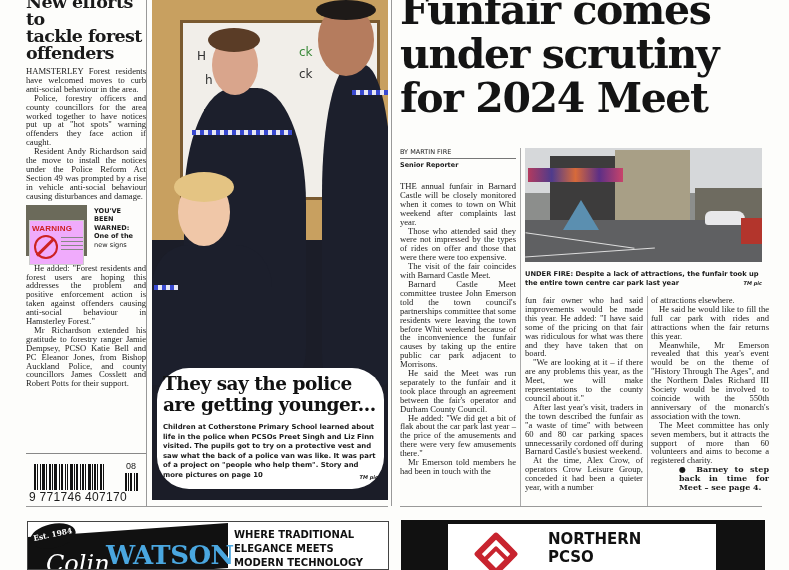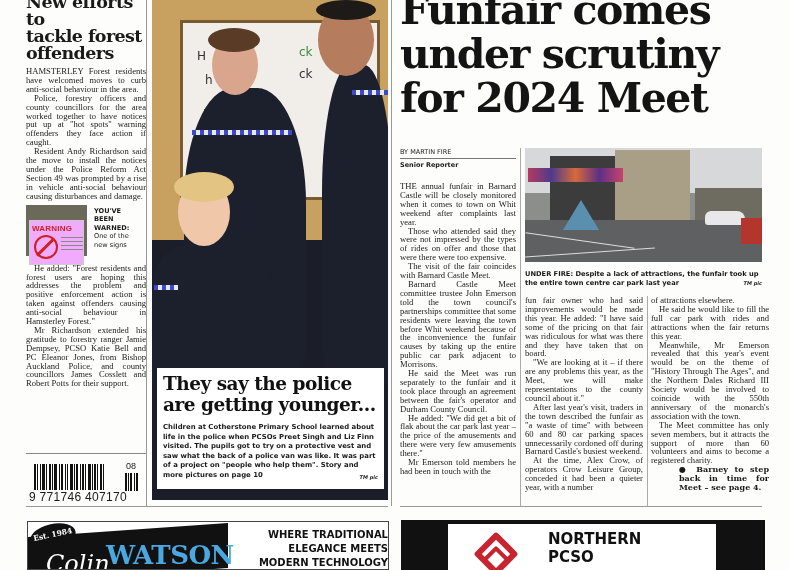--- a/index.html
+++ b/index.html
@@ -32,21 +32,21 @@
   .issue-bars span { display: block; background: #111; height: 100%; }
 
   
   .photo { position: absolute; left: 152px; top: 0; width: 236px; height: 500px; background: #1b1d28; overflow: hidden; }
   .photo .wall { position: absolute; left: 0; top: 0; width: 100%; height: 240px; background: #c8a060; }
   .photo .chart { position: absolute; left: 28px; top: 20px; width: 200px; height: 180px; background: #f1eee9; border: 3px solid #7a5a30; }
   .photo .chart i { position: absolute; font-style: normal; font-family: "DejaVu Sans", sans-serif; color: #333; font-size: 12px; }
   .photo .person { position: absolute; border-radius: 40% 40% 10% 10%; background: #1c1f2c; }
   .photo .head { position: absolute; border-radius: 50%; }
   .photo .check { position: absolute; height: 5px; background: repeating-linear-gradient(90deg, #3a4ad0 0 4px, #e8e8f4 4px 8px); }
-  .caption-box { position: absolute; left: 157px; top: 368px; width: 227px; height: 121px; background: #fff; padding: 5px 6px; }
+  .caption-box { position: absolute; left: 157px; top: 368px; width: 227px; height: 121px; background: #fff; padding: 5px 6px; border-radius: 32px; }
   .caption-headline { font-family: "DejaVu Serif", serif; font-size: 18.5px; line-height: 21px; letter-spacing: -0.5px; color: #111; }
   .caption-body { font-family: "DejaVu Sans", sans-serif; font-weight: bold; font-size: 6.9px; line-height: 9.5px; margin-top: 8px; }
   .credit { font-family: "DejaVu Sans", sans-serif; font-style: italic; font-weight: bold; font-size: 5px; float: right; margin-top: 2px; }
   .photo-rule { position: absolute; left: 391px; top: 0; width: 1px; height: 506px; background: #999; }
 
   
   .main-headline { position: absolute; left: 400px; top: -12px; width: 389px; font-family: "DejaVu Serif", serif; font-weight: bold; font-size: 41px; line-height: 44px; letter-spacing: -1.4px; color: #141414; }
   .byline { position: absolute; left: 400px; top: 148px; width: 116px; font-family: "DejaVu Sans", sans-serif; font-size: 6.5px; }
   .byline .name { border-bottom: 1px solid #777; padding-bottom: 2px; }
   .byline .role { font-weight: bold; padding-top: 2px; }
@@ -71,21 +71,21 @@
   .see-also { font-family: "DejaVu Serif", serif; font-weight: bold; font-size: 8px; line-height: 9px; margin-left: 28px; }
 
   .bottom-rule { position: absolute; top: 506px; height: 1px; background: #999; }
 
   
   .ad-watson { position: absolute; left: 27px; top: 521px; width: 362px; height: 49px; border: 1px solid #444; background: #fff; overflow: hidden; }
   .ad-watson .black { position: absolute; left: 0; top: 8px; width: 200px; height: 45px; background: #111; transform: skewY(-4deg); }
   .ad-watson .est { position: absolute; left: 2px; top: 2px; width: 46px; height: 24px; background: #111; color: #fff; border-radius: 50%; font-family: "DejaVu Serif", serif; font-weight: bold; font-size: 7.5px; text-align: center; line-height: 22px; transform: rotate(-12deg); }
   .ad-watson .colin { position: absolute; left: 18px; top: 28px; font-family: "DejaVu Serif", serif; font-style: italic; font-size: 24px; color: #fff; }
   .ad-watson .watson { position: absolute; left: 78px; top: 18px; font-family: "DejaVu Serif", serif; font-weight: bold; font-size: 26px; color: #4aa7e0; letter-spacing: -0.5px; }
-  .ad-watson .tagline { position: absolute; left: 206px; top: 6px; width: 154px; font-family: "DejaVu Sans", sans-serif; font-weight: bold; font-size: 10px; line-height: 14px; text-align: right; color: #111; }
+  .ad-watson .tagline { position: absolute; left: 206px; top: 6px; width: 154px; font-family: "DejaVu Sans", sans-serif; font-weight: bold; font-size: 10px; line-height: 14px; text-align: left; color: #111; }
 
   .ad-nm { position: absolute; left: 401px; top: 520px; width: 364px; height: 50px; background: #111; }
   .ad-nm .panel { position: absolute; left: 47px; top: 4px; width: 268px; height: 46px; background: #fff; }
   .ad-nm .logo { position: absolute; left: 32px; top: 14px; width: 32px; height: 32px; border: 6px solid #c8242f; transform: rotate(45deg); border-radius: 3px; }
   .ad-nm .logo::after { content: ""; position: absolute; left: 4px; top: 4px; width: 12px; height: 12px; border: 4px solid #c8242f; border-radius: 2px; }
   .ad-nm .name { position: absolute; left: 100px; top: 6px; font-family: "DejaVu Sans", sans-serif; font-weight: bold; font-size: 15px; line-height: 18px; color: #111; }
 </style>
 </head>
 <body>
 
@@ -110,21 +110,21 @@
             <span></span>
             <span></span>
             <span></span>
           </span>
       </div>
     </div>
     <div class="warn-caption">
       <span>YOU'VE</span><br>
       <span>BEEN</span><br>
       <span>WARNED:</span><br>
-      <span style="font-weight:normal">One of the</span><br>
+      <span style="font-weight:bold">One of the</span><br>
       <span style="font-weight:normal">new signs</span>
     </div>
   </div>
   <div class="body-text">
     <p>He added: "Forest residents and forest users are hoping this addresses the problem and positive enforcement action is taken against offenders causing anti-social behaviour in Hamsterley Forest."</p>
     <p>Mr Richardson extended his gratitude to forestry ranger Jamie Dempsey, PCSO Katie Bell and PC Eleanor Jones, from Bishop Auckland Police, and county councillors James Cosslett and Robert Potts for their support.</p>
   </div>
 </div>
 <div class="left-rule"></div>
 

